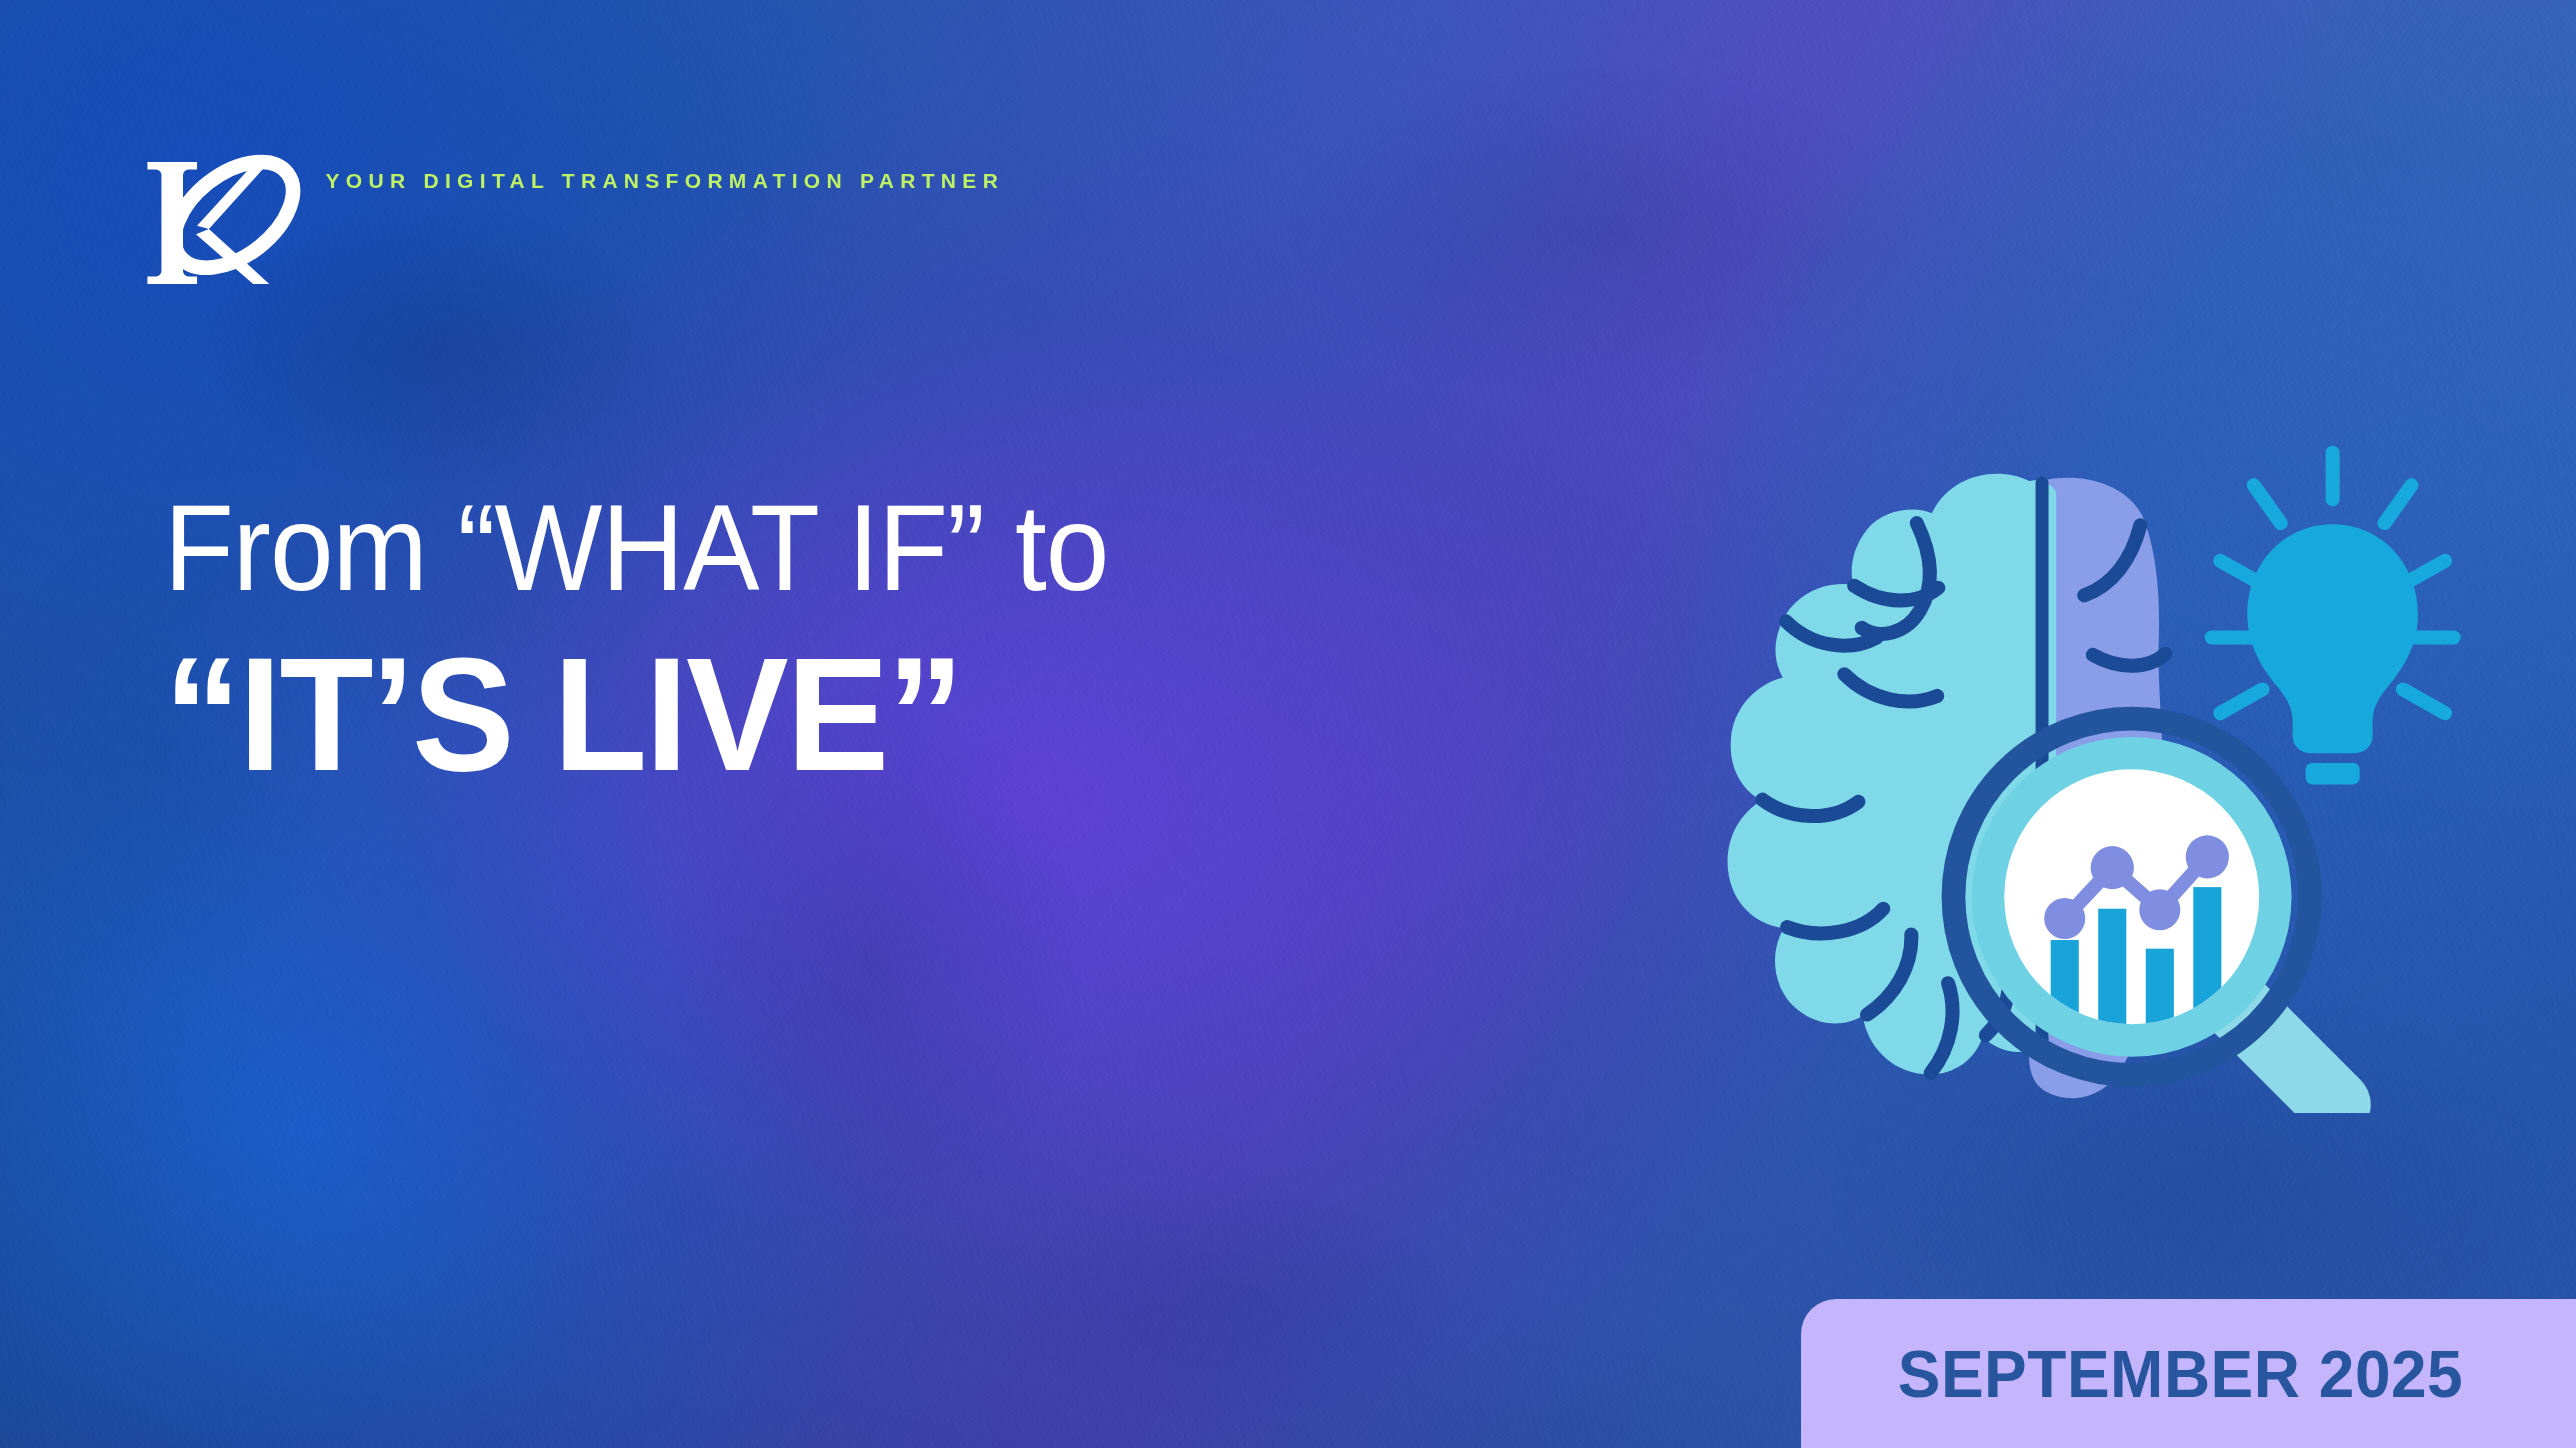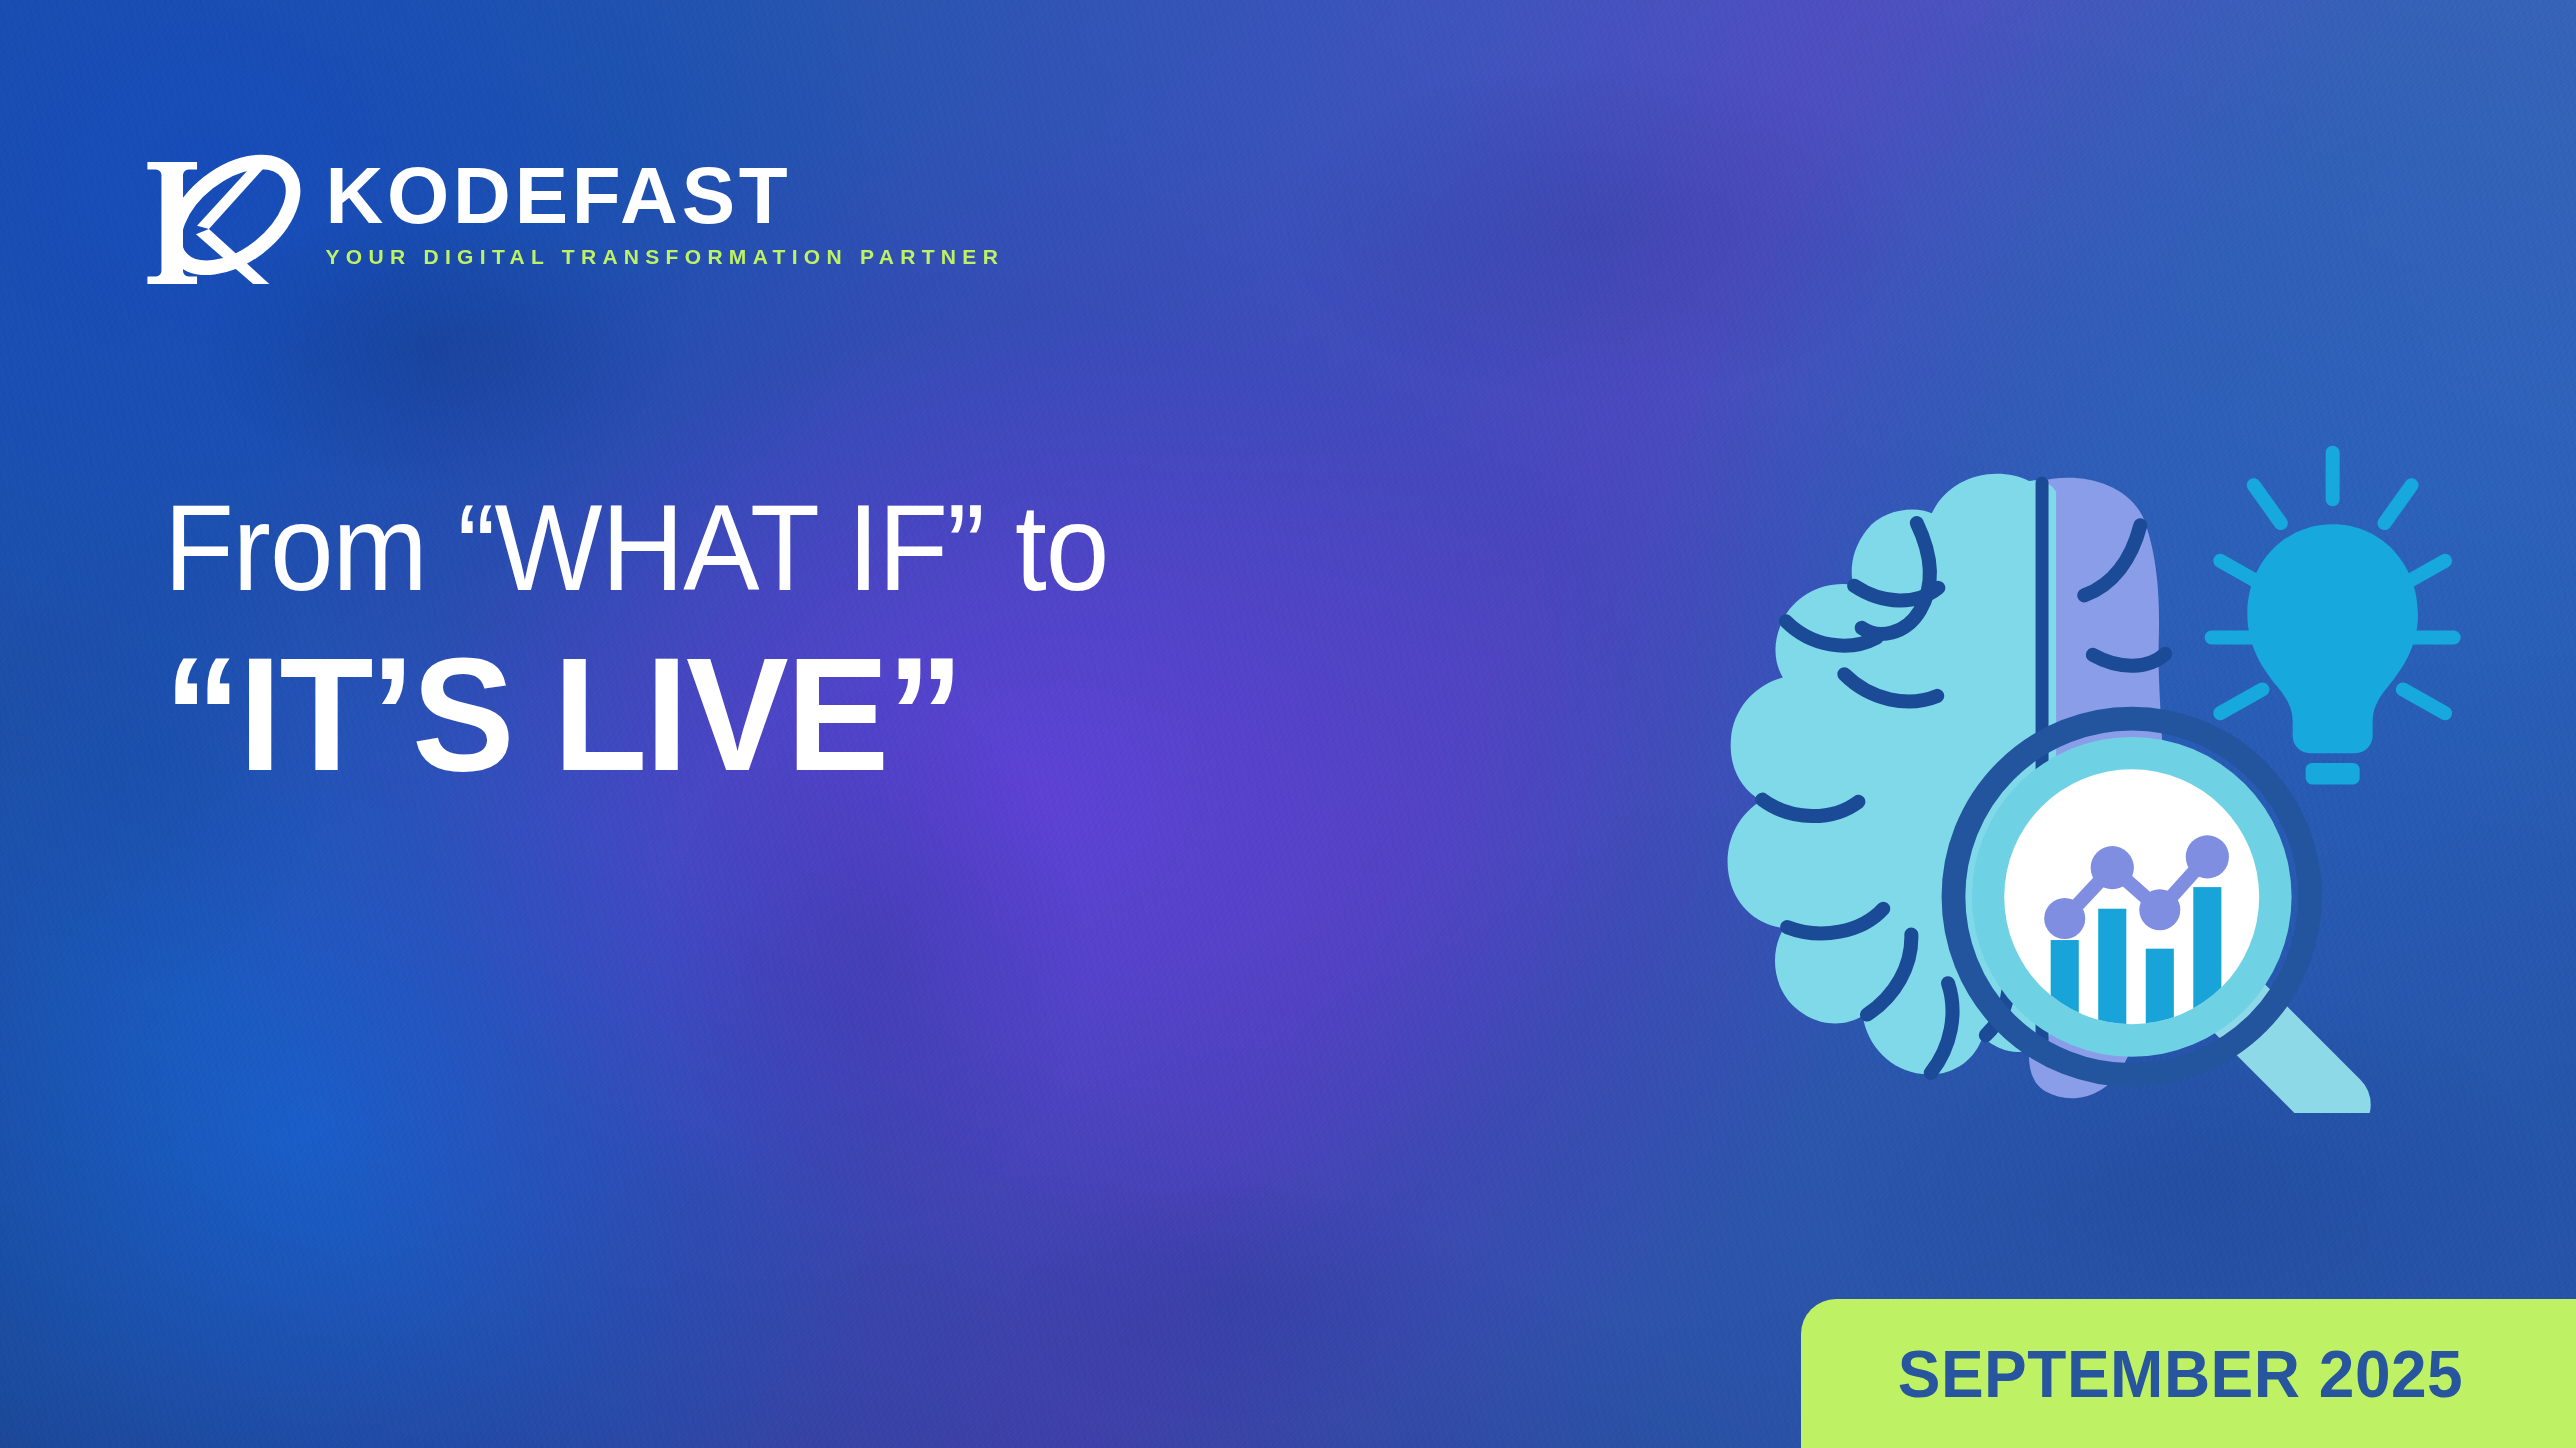--- a/index.html
+++ b/index.html
@@ -133,21 +133,21 @@
   }
   .illustration svg { width: 100%; height: 100%; display: block; }
 
   
   .date-badge {
     position: absolute;
     left: 1801px;
     top: 1299px;
     width: 775px;
     height: 150px;
-    background: #bef264;
+    background: #c4b5fd;
     border-radius: 35px 0 0 0;
     display: flex;
     align-items: center;
     justify-content: center;
     padding-right: 16px;
     box-sizing: border-box;
   }
   .date-text {
     color: #28569e;
     font-family: "Liberation Sans", sans-serif;
@@ -179,21 +179,20 @@
 
           <path d="M150 176 L262 278 l-30 0 L126 186 z"></path>
         </g>
 
         <g transform="rotate(-38 196 150)">
           <ellipse cx="196" cy="150" rx="126" ry="76" fill="none" stroke="#ffffff" stroke-width="27"></ellipse>
         </g>
       </svg>
     </span>
     <span class="logo-text-col">
-      <span class="logo-word">KODEFAST</span>
       <span class="logo-tag">YOUR DIGITAL TRANSFORMATION PARTNER</span>
     </span>
   </div>
 
   <div class="headline">
     <div class="hl-line hl-line1">From “WHAT IF” to</div>
     <div class="hl-line hl-line2">“IT’S LIVE”</div>
   </div>
 
   <div class="illustration">

